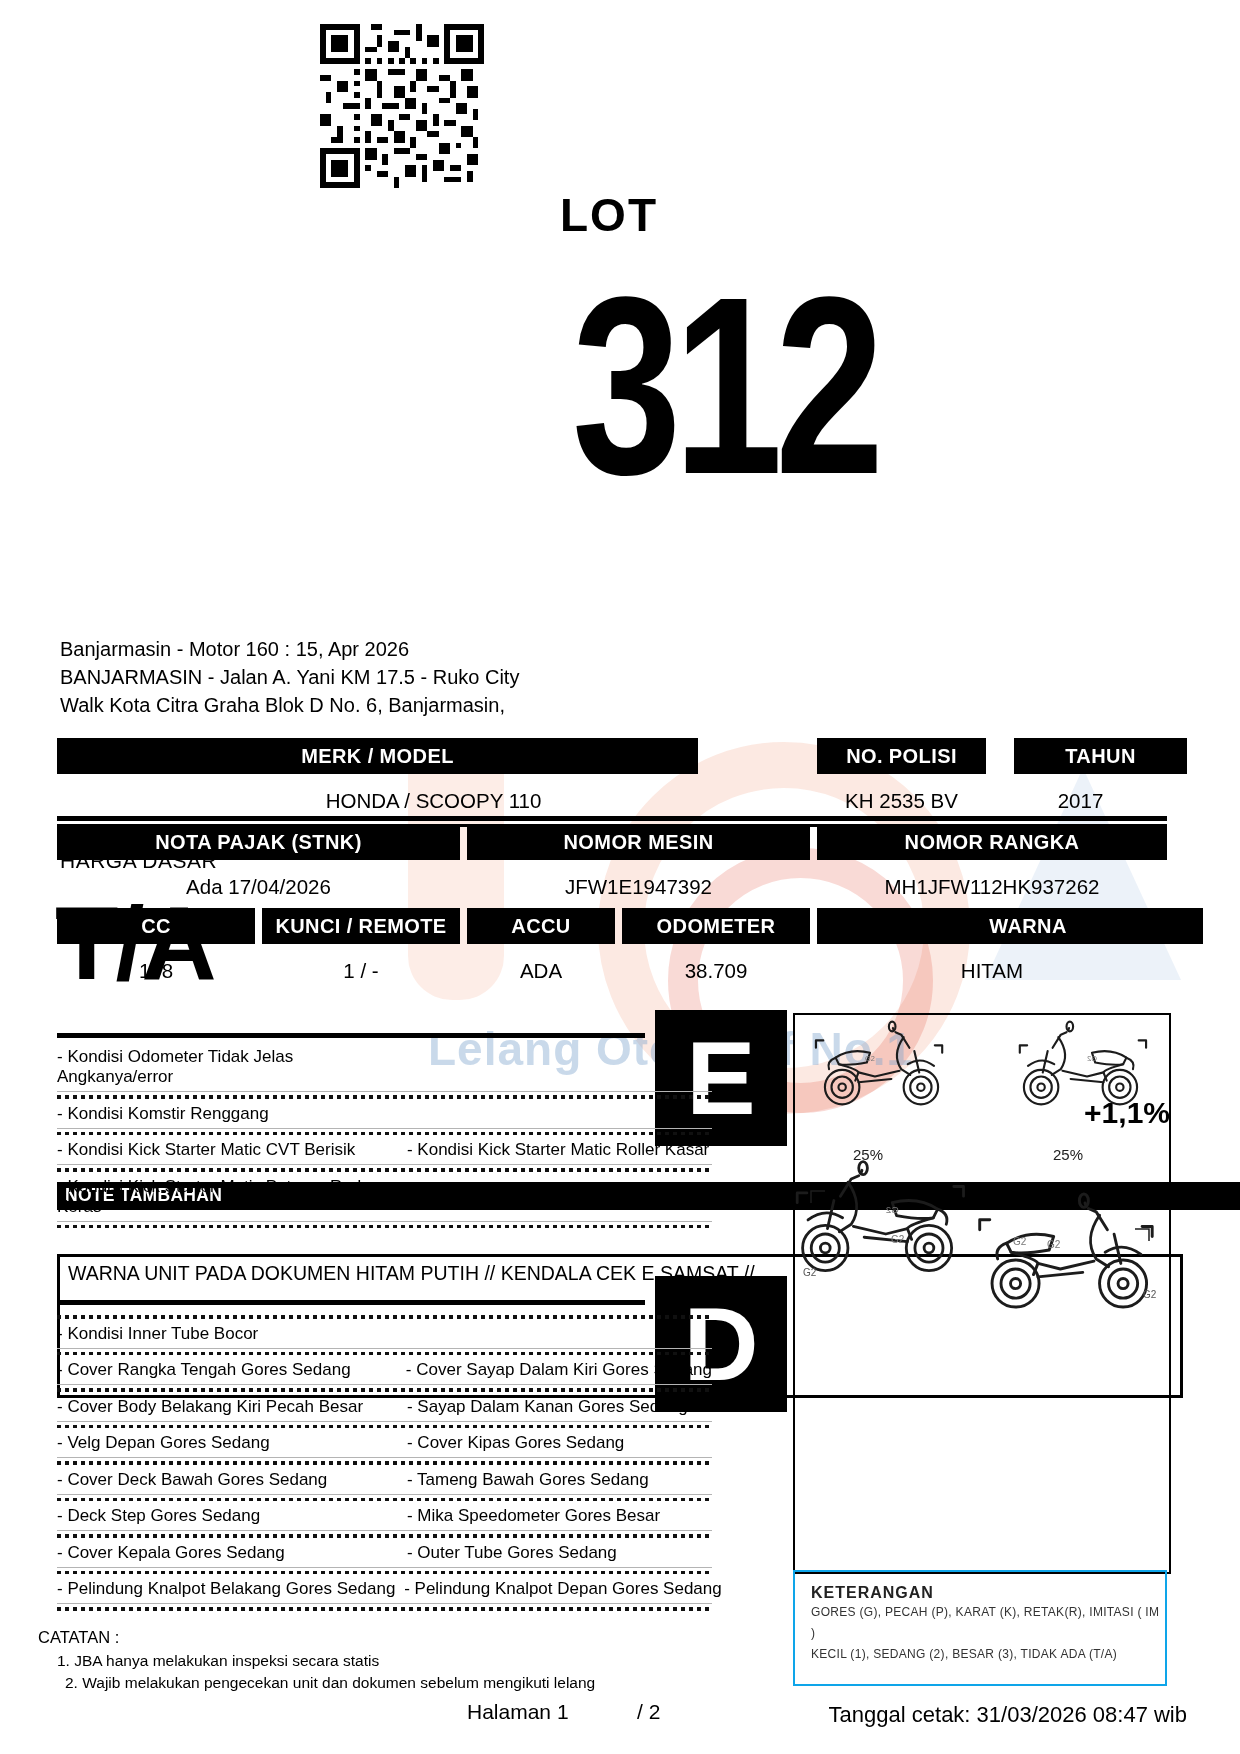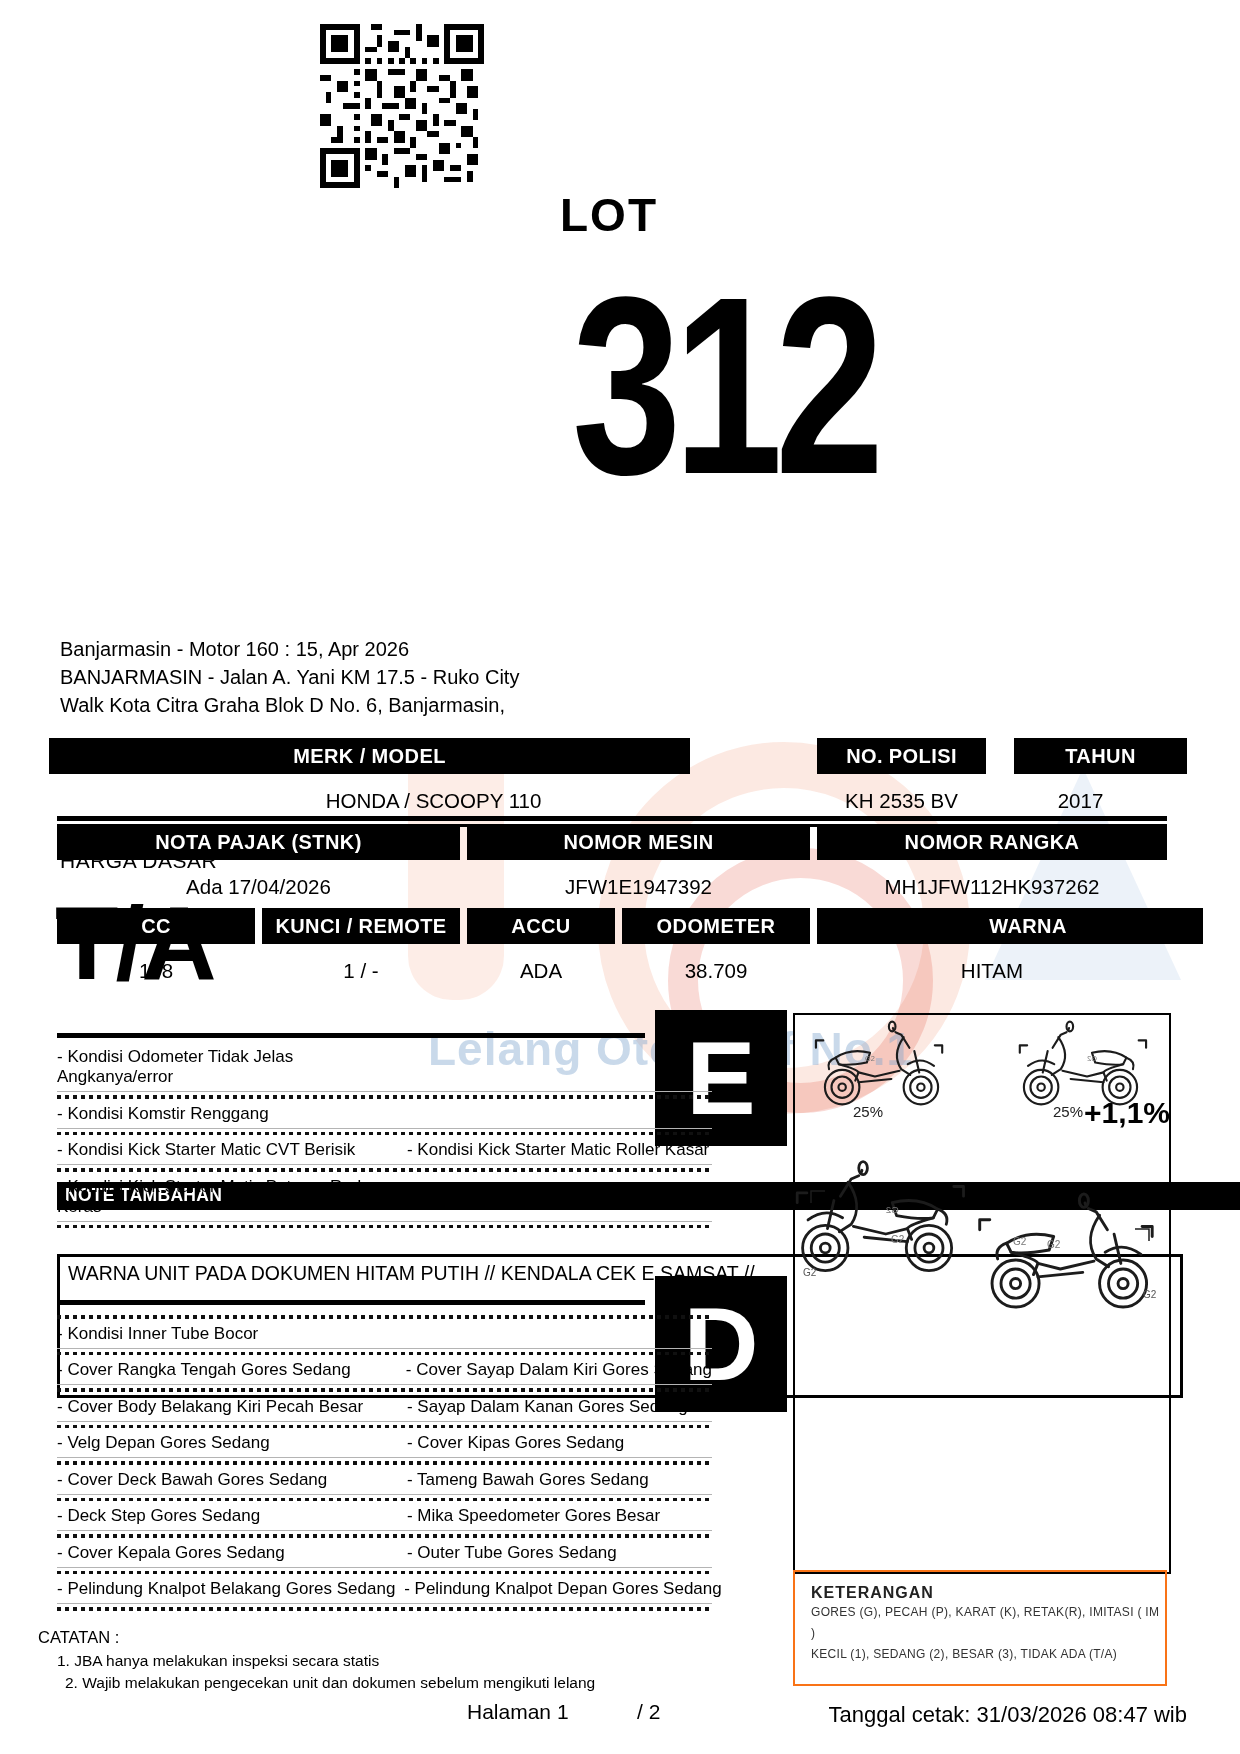--- a/index.html
+++ b/index.html
@@ -49,23 +49,23 @@
   .item { margin-bottom:2px; }
   .itxt { display:flex; font-size:17px; line-height:20px; padding:3px 0 4px; border-bottom:1px solid #b4b4b4; }
   .cl { width:53%; padding-right:6px; }
   .cl.narrow { width:52%; }
   .cr { width:47%; white-space:nowrap; }
   .dots { height:3.5px; margin-top:3px;
           background-image:repeating-linear-gradient(to right,#101010 0 4px,transparent 4px 8px); }
 
   
   .diagram-box { left:793px; top:1013px; width:374px; height:557px; border:2px solid #000; z-index:2; }
-  .pct { position:absolute; font-size:15px; color:#222; }
+  .pct { position:absolute; font-size:15px; color:#222;margin-top:43px; }
   .g2out { position:absolute; font-size:10px; color:#555; }
-  .ket-box { left:793px; top:1570px; width:374px; height:116px; border:2px solid #f97316; z-index:2;
+  .ket-box { left:793px; top:1570px; width:374px; height:116px; border:2px solid #0ea5e9; z-index:2;
              padding:12px 0 0 16px; box-sizing:border-box; }
   .ket-title { font-size:16px; font-weight:bold; letter-spacing:1px; color:#222; }
   .ket-line { font-size:12px; color:#333; line-height:1.75; letter-spacing:.3px; }
 
   
   .cat-title { left:38px; top:1628px; font-size:16.5px; z-index:3; }
   .cat-item1 { left:57px; top:1652px; font-size:15.5px; z-index:2; }
   .cat-item2 { left:57px; top:1674px; font-size:15.5px; z-index:2;margin-left:8px; }
   .page-num { left:467px; top:1700px; font-size:21px; z-index:2; }
   .page-total { left:637px; top:1700px; font-size:21px; z-index:2; }
@@ -188,21 +188,21 @@
 
   <div class="abs z divider"></div>
 
   <div class="abs z harga-label">HARGA DASAR</div>
   <div class="abs z harga-value">T/A</div>
   <div class="abs z adjust">+1,1%</div>
 
   <div class="abs z note-label">NOTE TAMBAHAN</div>
   <div class="abs z note-box">WARNA UNIT PADA DOKUMEN HITAM PUTIH // KENDALA CEK E SAMSAT //</div>
 
-  <div class="bar" style="left:49px;  top:738px; width:641px;">MERK / MODEL</div>
+  <div class="bar" style="left:57px;  top:738px; width:641px;">MERK / MODEL</div>
   <div class="bar" style="left:817px; top:738px; width:169px;">NO. POLISI</div>
   <div class="bar" style="left:994px; top:738px; width:173px;margin-left:20px;">TAHUN</div>
   <div class="val" style="left:57px;  top:784px; width:753px;">HONDA / SCOOPY 110</div>
   <div class="val" style="left:817px; top:784px; width:169px;">KH 2535 BV</div>
   <div class="val" style="left:994px; top:784px; width:173px;">2017</div>
 
   <div class="bar" style="left:57px;  top:824px; width:403px;">NOTA PAJAK (STNK)</div>
   <div class="bar" style="left:467px; top:824px; width:343px;">NOMOR MESIN</div>
   <div class="bar" style="left:817px; top:824px; width:350px;">NOMOR RANGKA</div>
   <div class="val" style="left:57px;  top:870px; width:403px;">Ada 17/04/2026</div>

